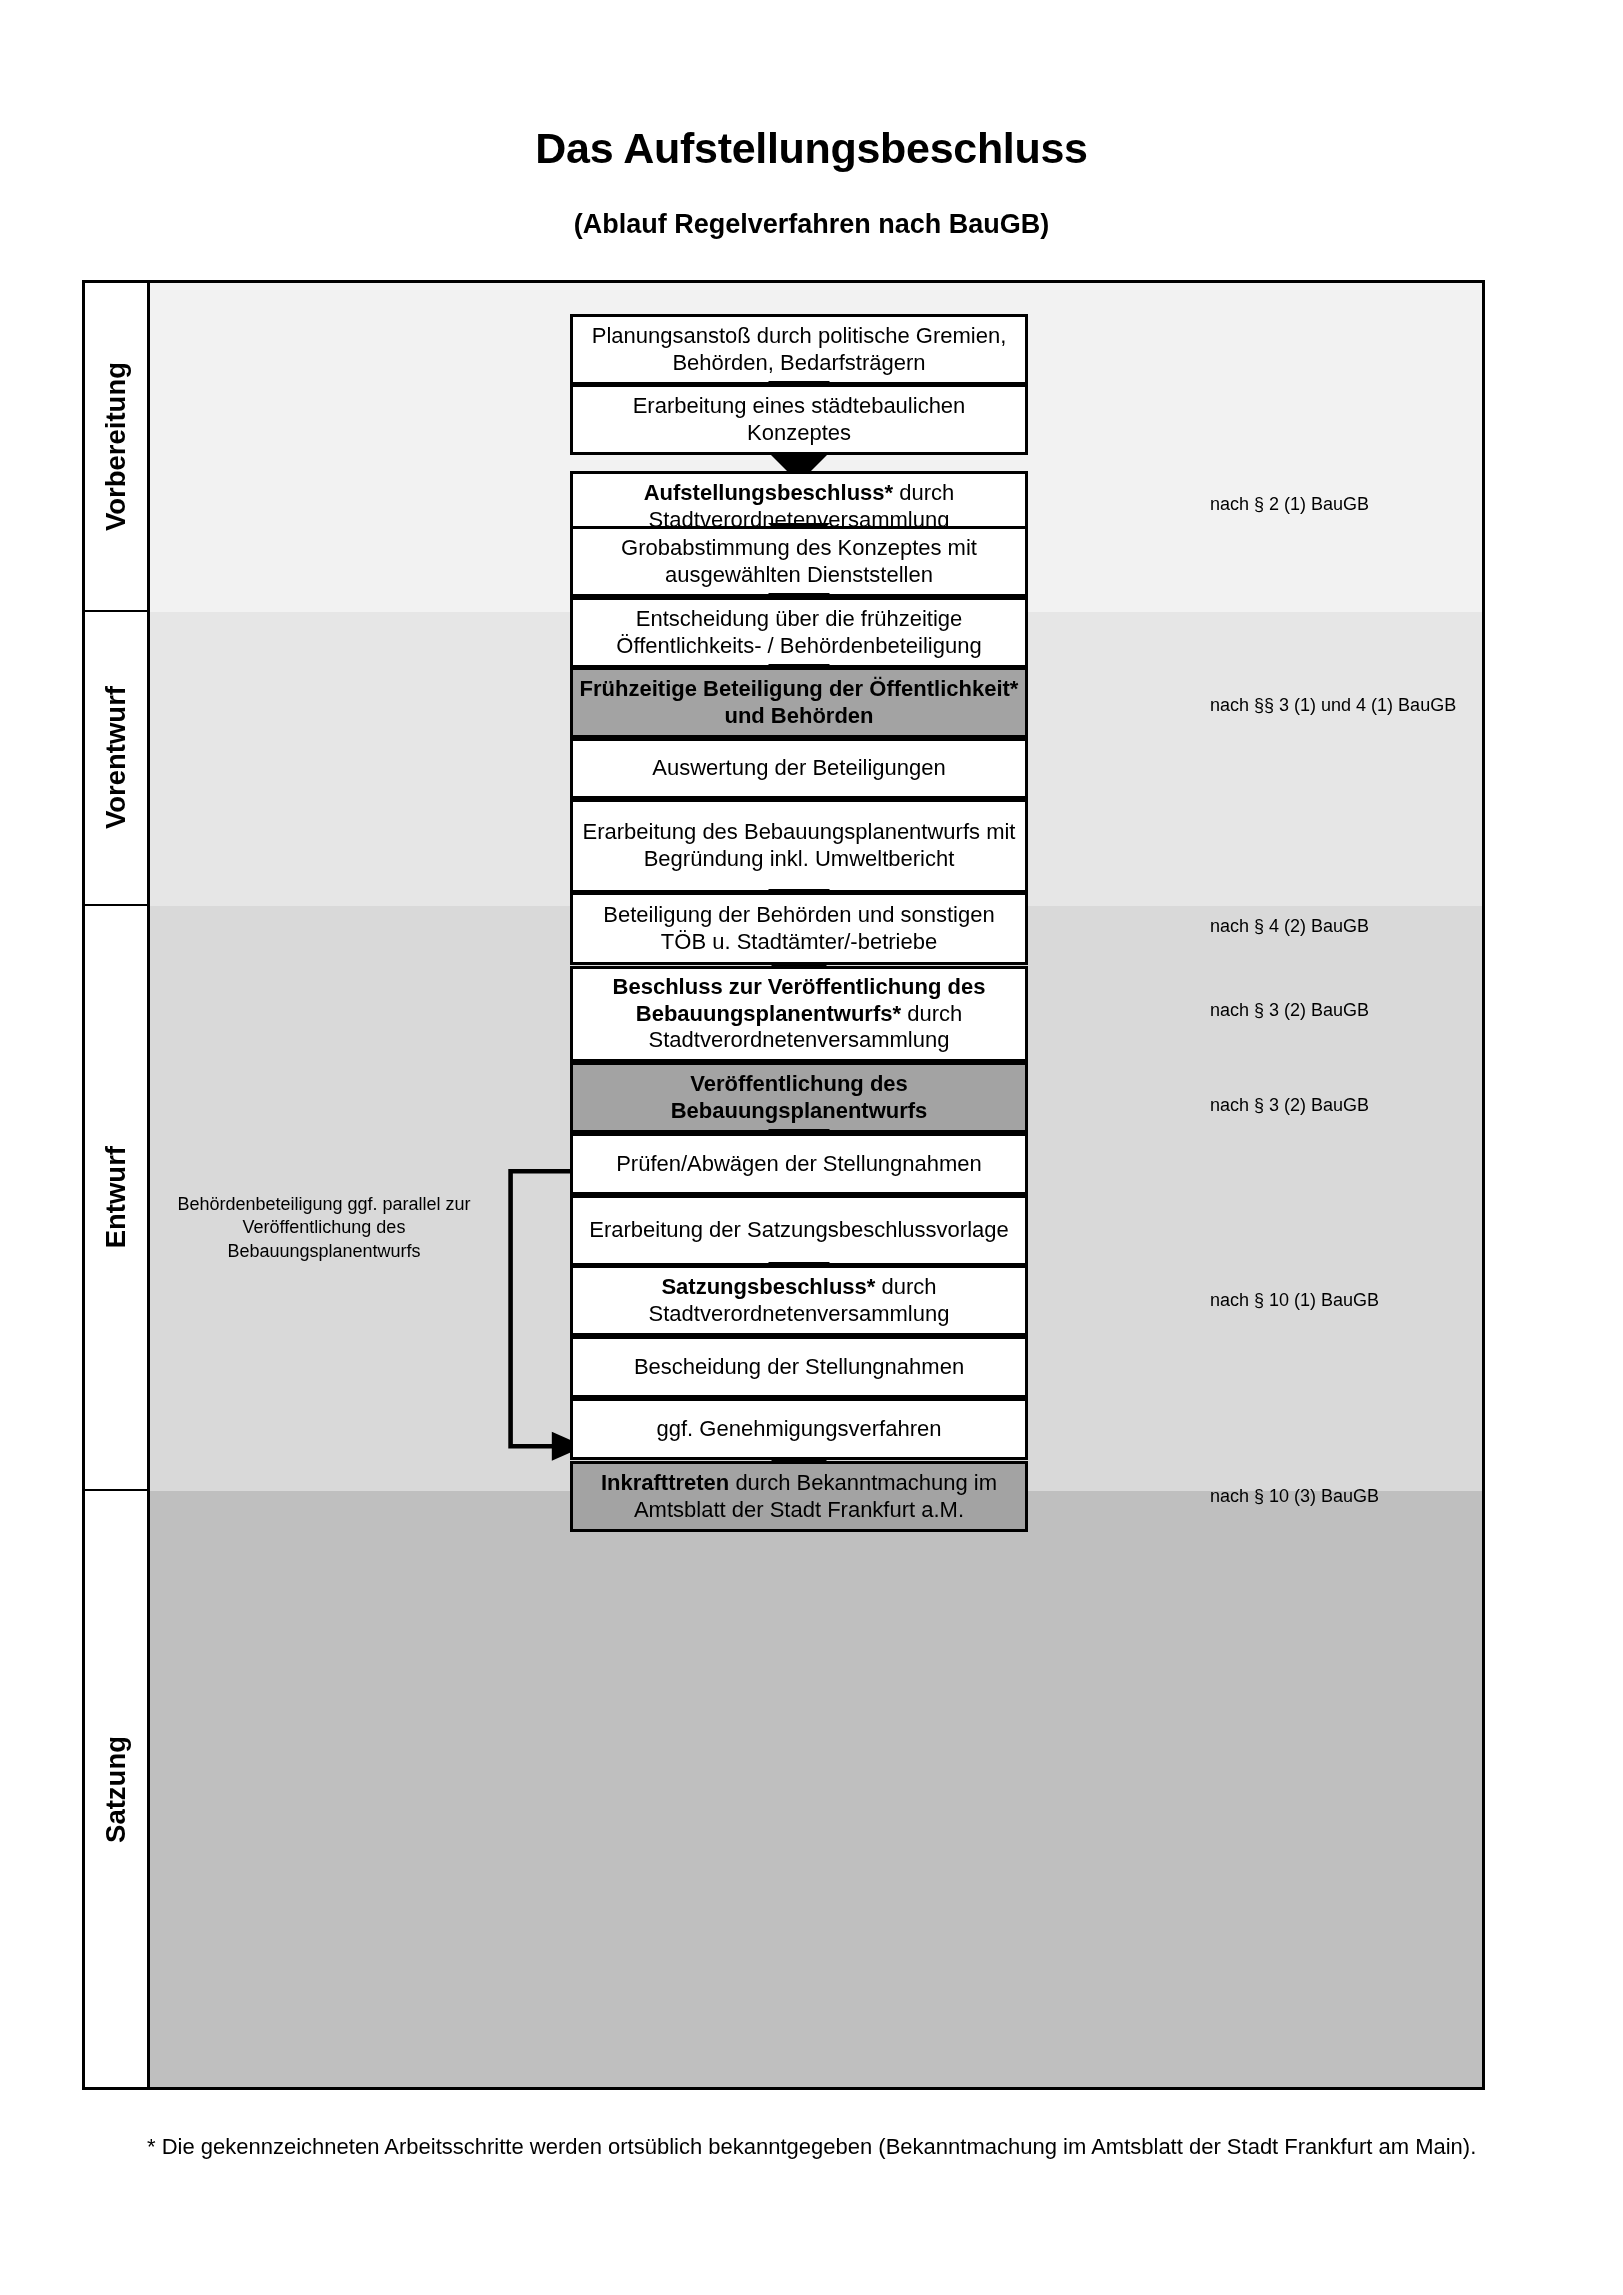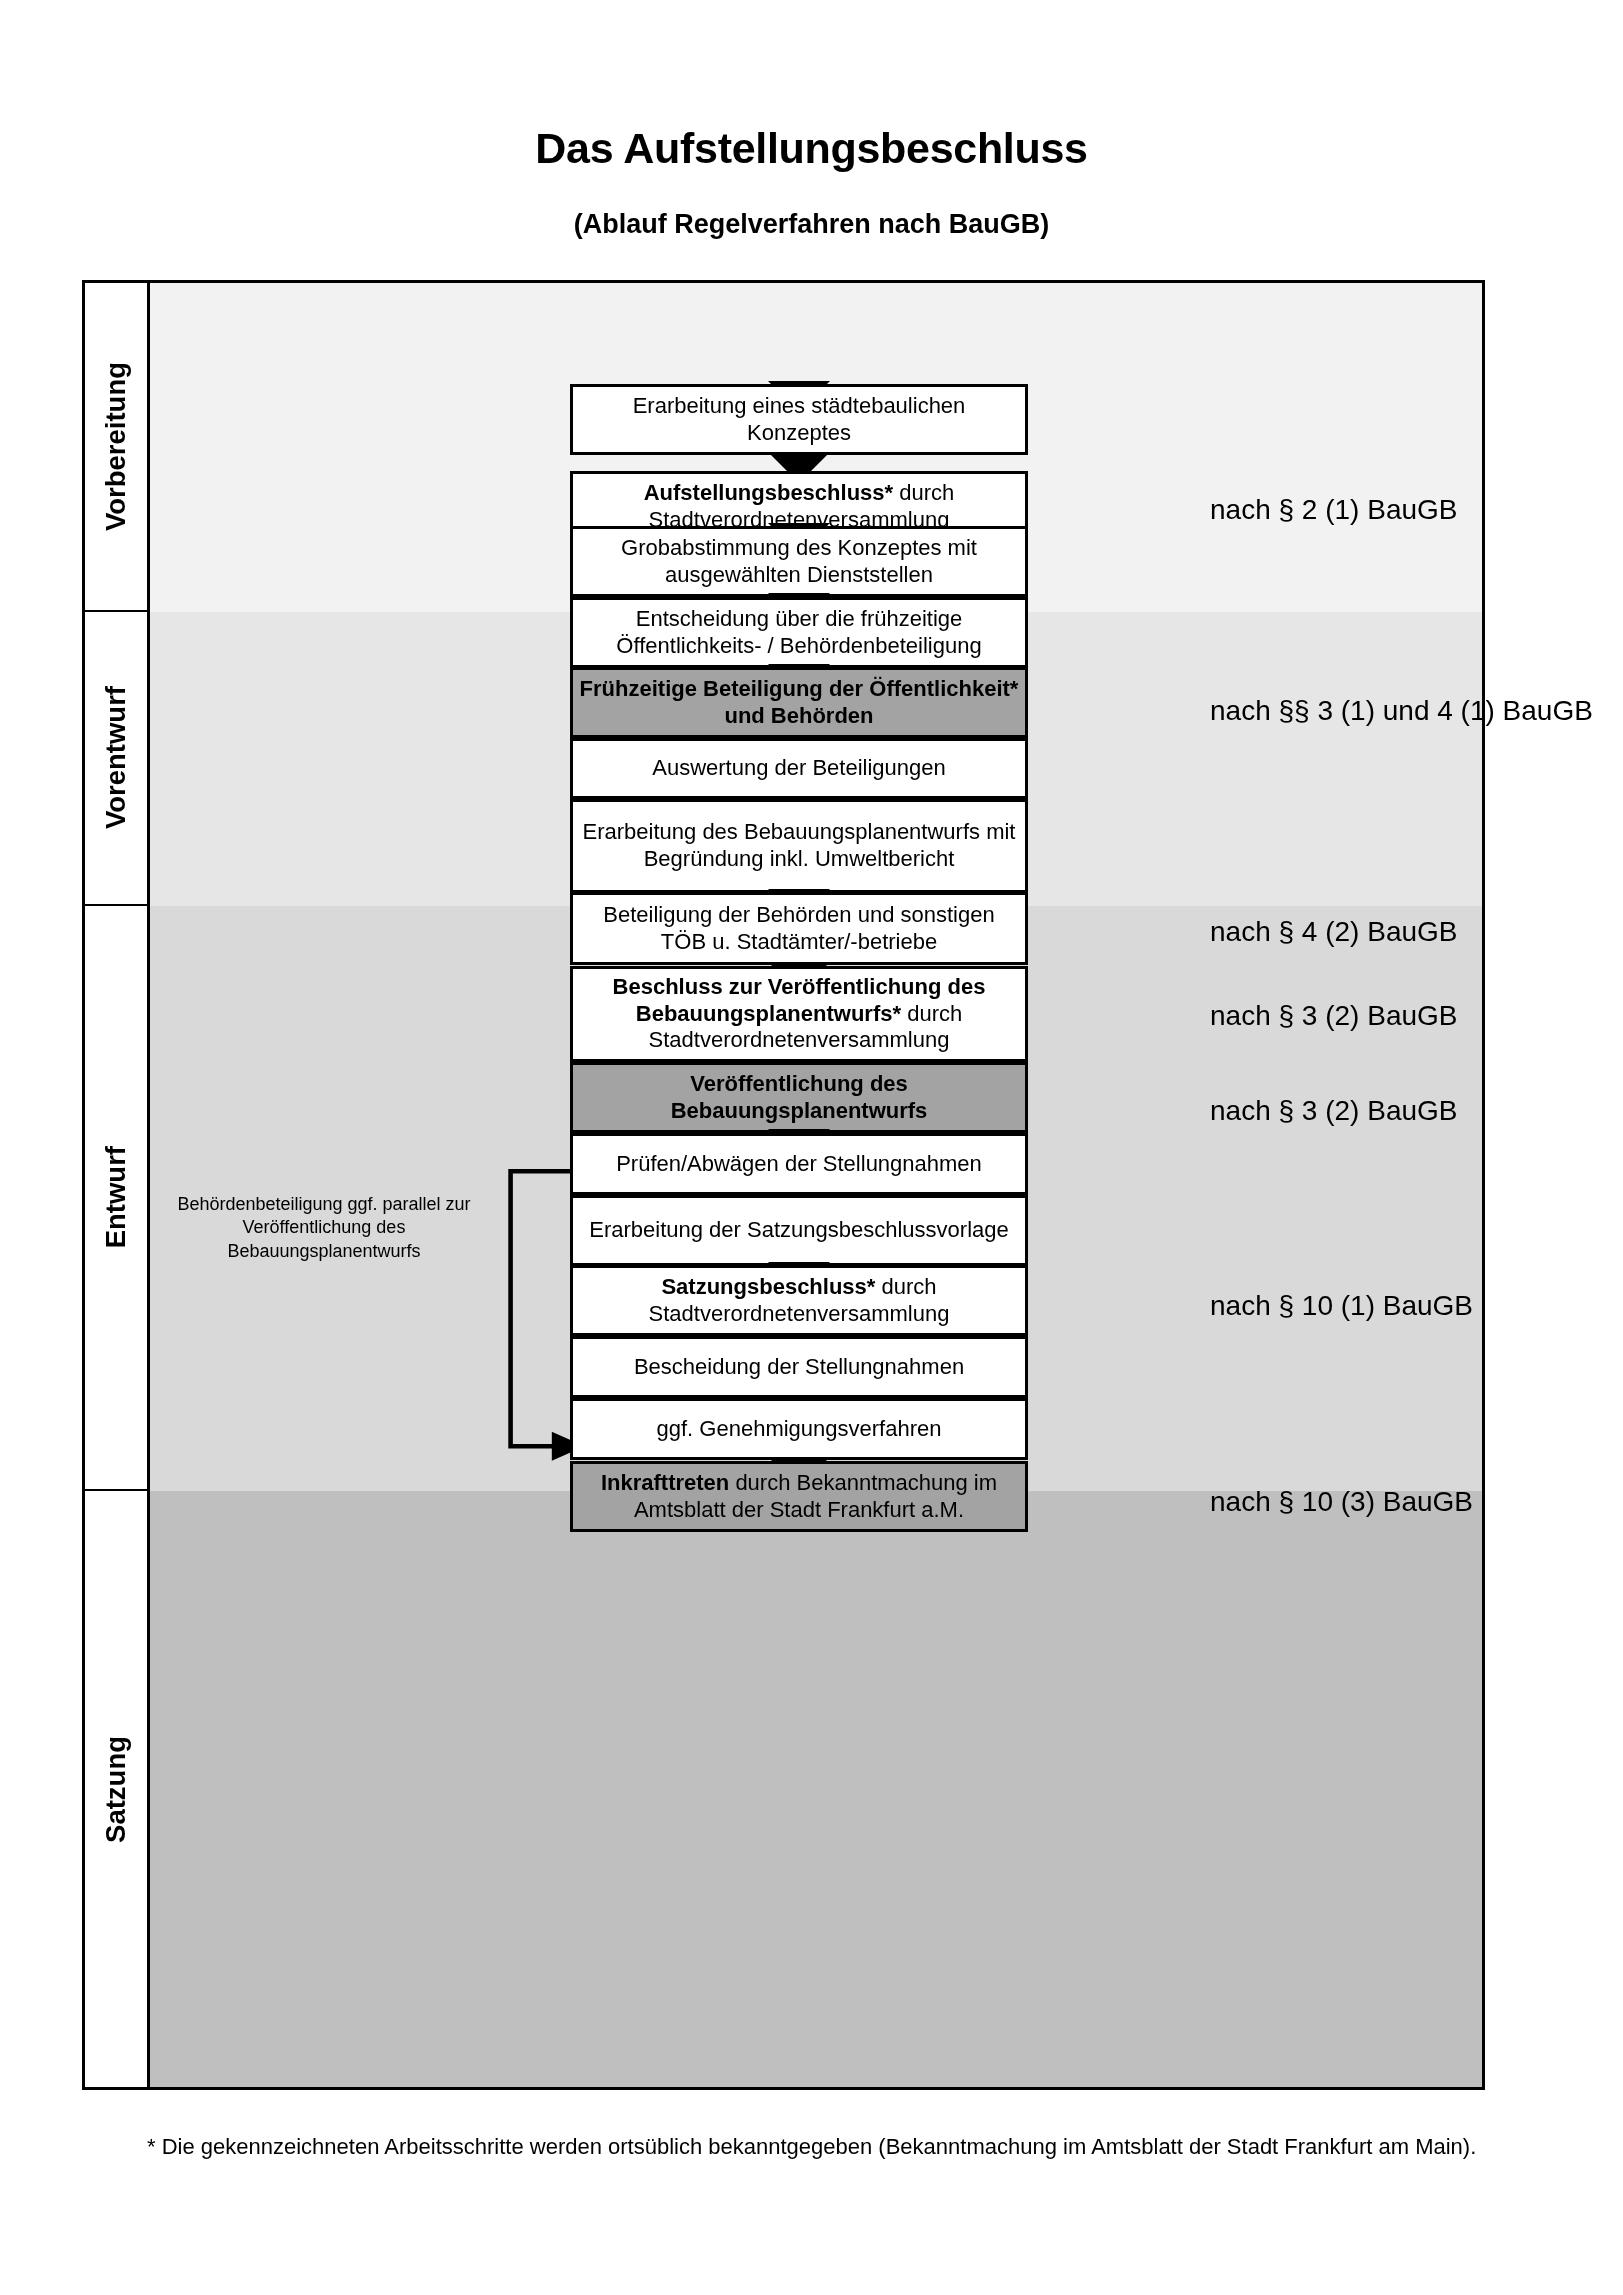--- a/index.html
+++ b/index.html
@@ -114,21 +114,21 @@
     width: 0; height: 0;
     border-left: 31px solid transparent;
     border-right: 31px solid transparent;
     border-top: 31px solid #000;
   }
 
   
   .legal {
     position: absolute;
     left: 1125px;
-    font-size: 28px;
+    font-size: 18px;
     color: #000;
     white-space: nowrap;
   }
 
   
   #sidenote {
     position: absolute;
     left: 164px;
     top: 1221px;
     width: 314px;
@@ -180,20 +180,23 @@
     </div>
   </div>
 
   <svg id="connector" viewBox="0 0 2143 2765">
     <path d="M 741 1357 L 650 1357 L 650 1777 L 715 1777" fill="none" stroke="#000" stroke-width="7"></path>
     <polygon points="713,1755 763,1777 713,1799" fill="#000"></polygon>
   </svg>
 
   <div id="sidenote" style="top:910px; left:82px;">Behördenbeteiligung ggf. parallel zur Veröffentlichung des Bebauungsplanentwurfs</div>
 
+  <div class="node" style="top:31px; left:485px; height:71px;">
+    <span>Planungsanstoß durch politische Gremien, Behörden, Bedarfsträgern</span>
+  </div>
   <div class="arrow" style="top:98px; left:683px;"></div>
 
   <div class="node" style="top:101px; left:485px; height:71px;">
     <span>Erarbeitung eines städtebaulichen Konzeptes</span>
   </div>
   <div class="arrow" style="top:169px; left:683px;"></div>
 
   <div class="node" style="top:188px; left:485px; height:71px;">
     <span><span class="b">Aufstellungsbeschluss*</span><span> durch Stadtverordnetenversammlung</span></span>
   </div>

